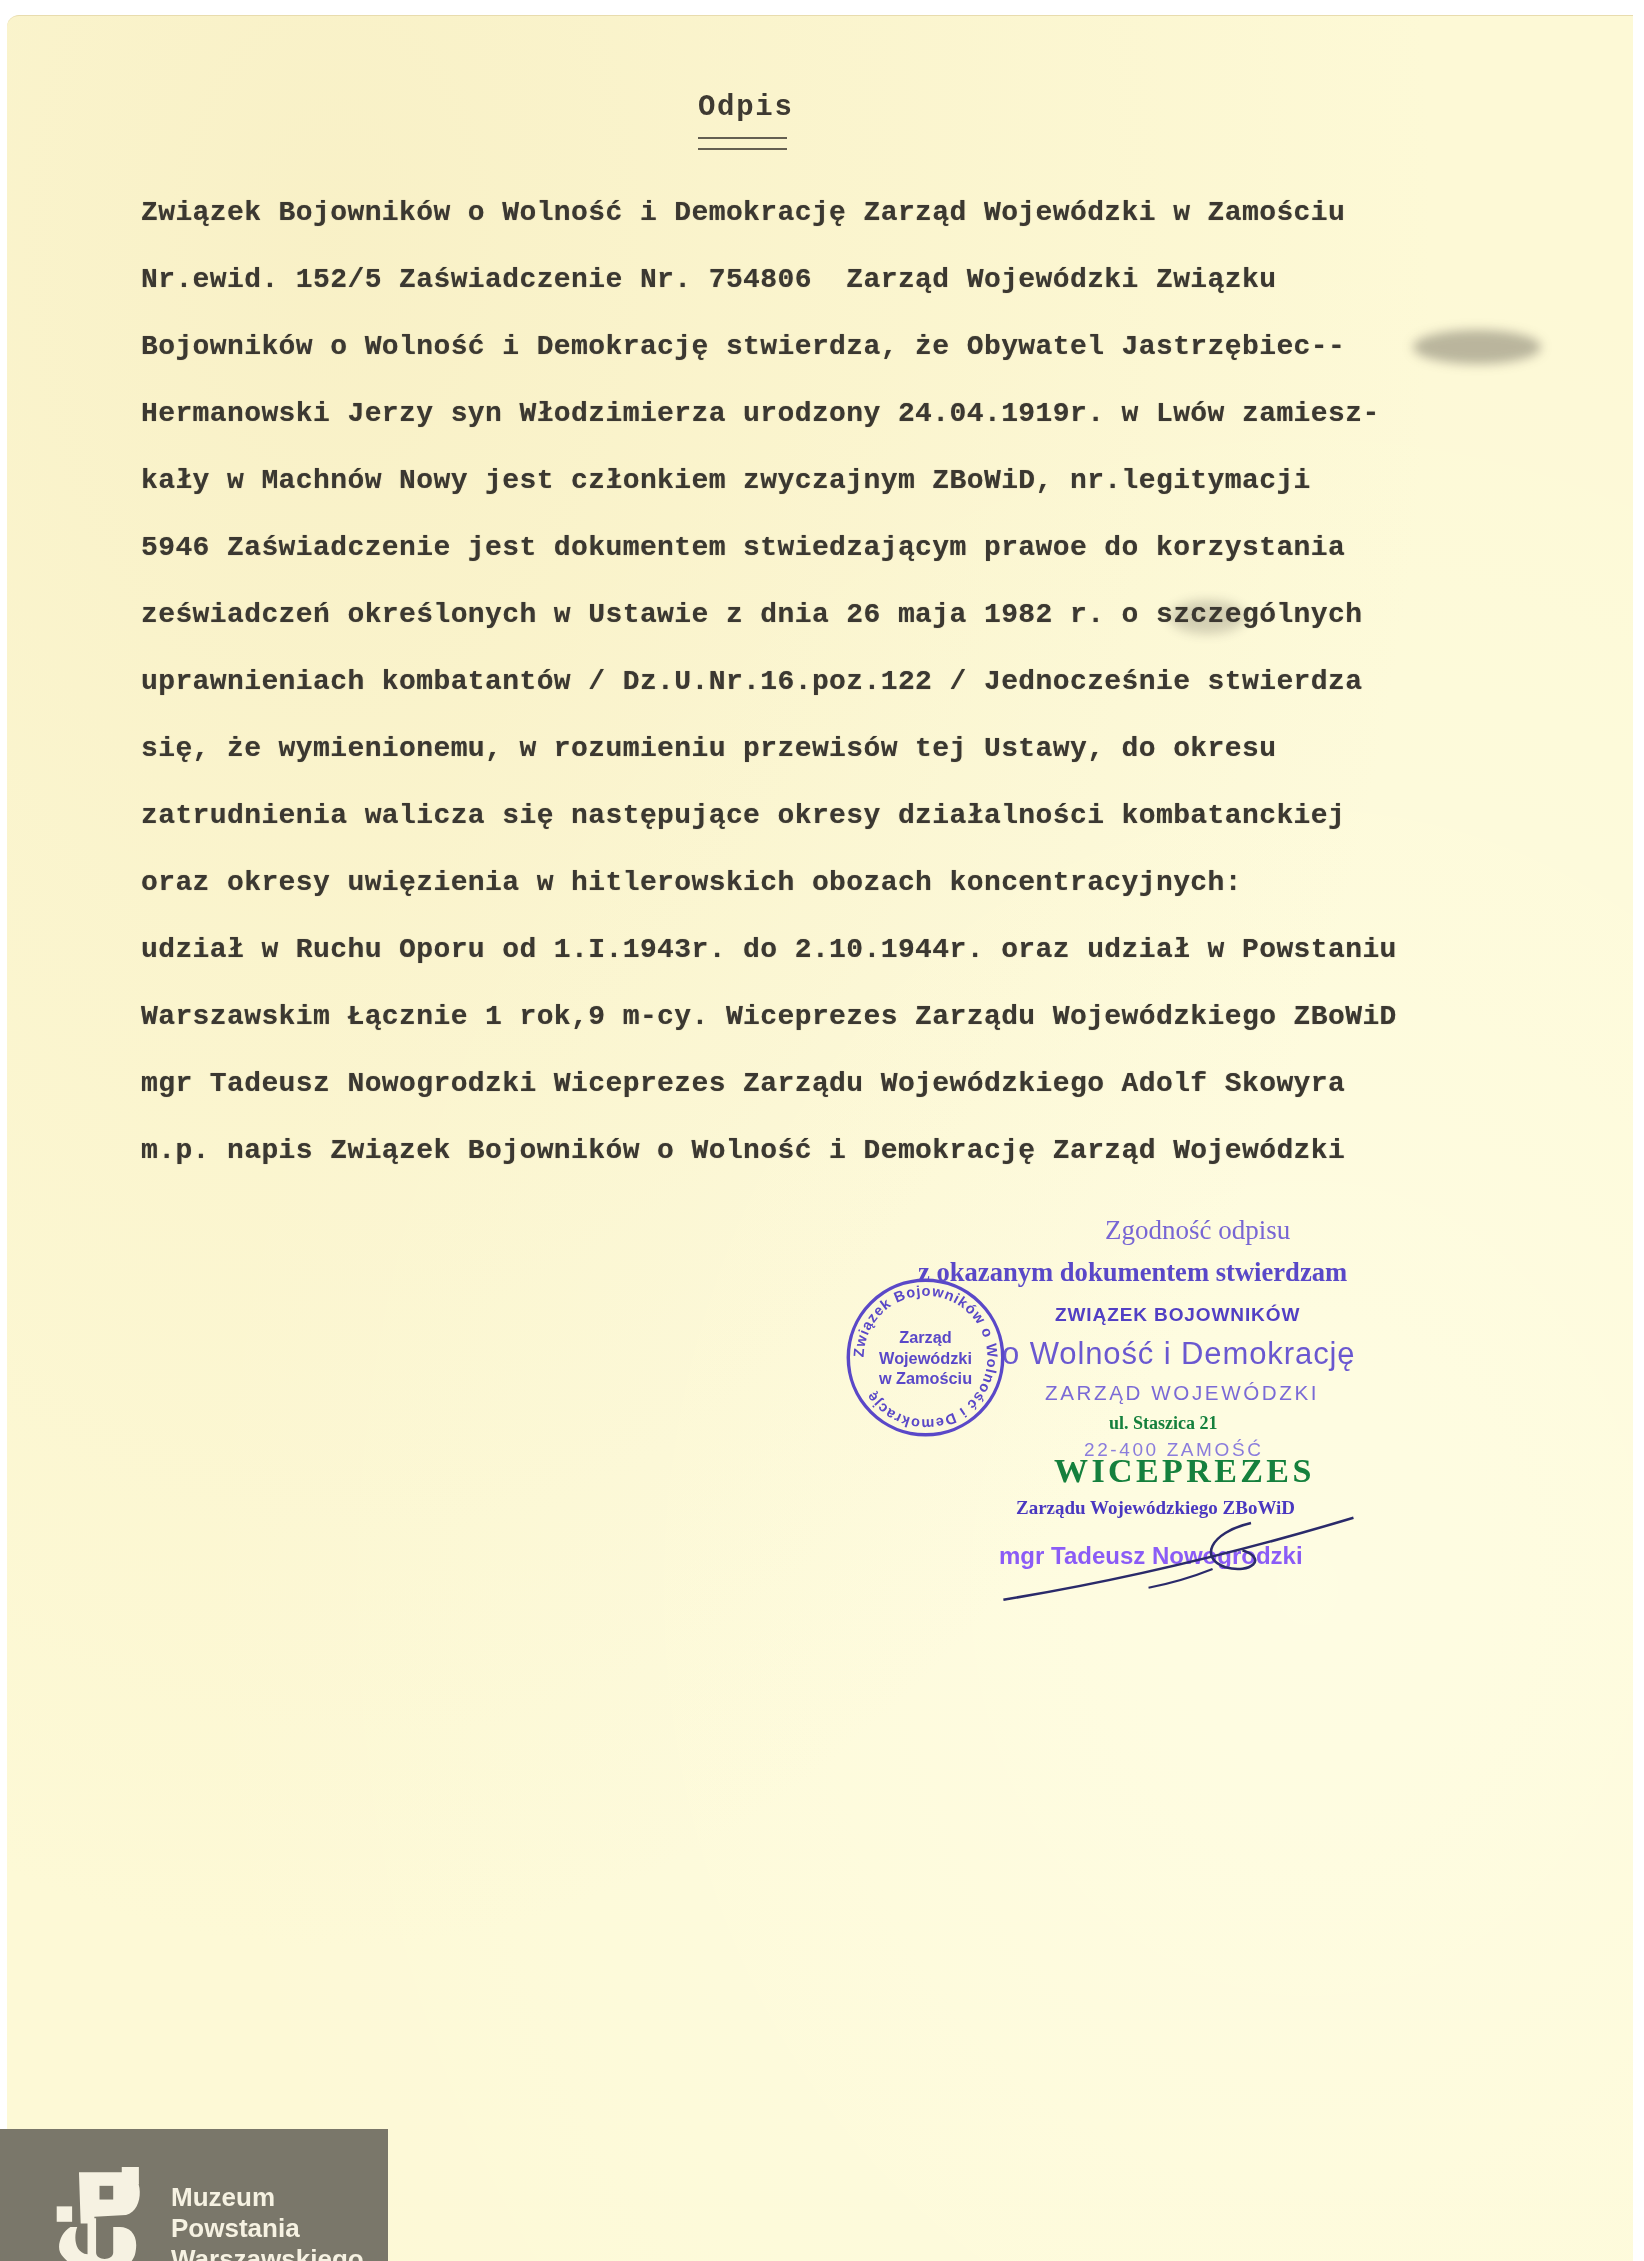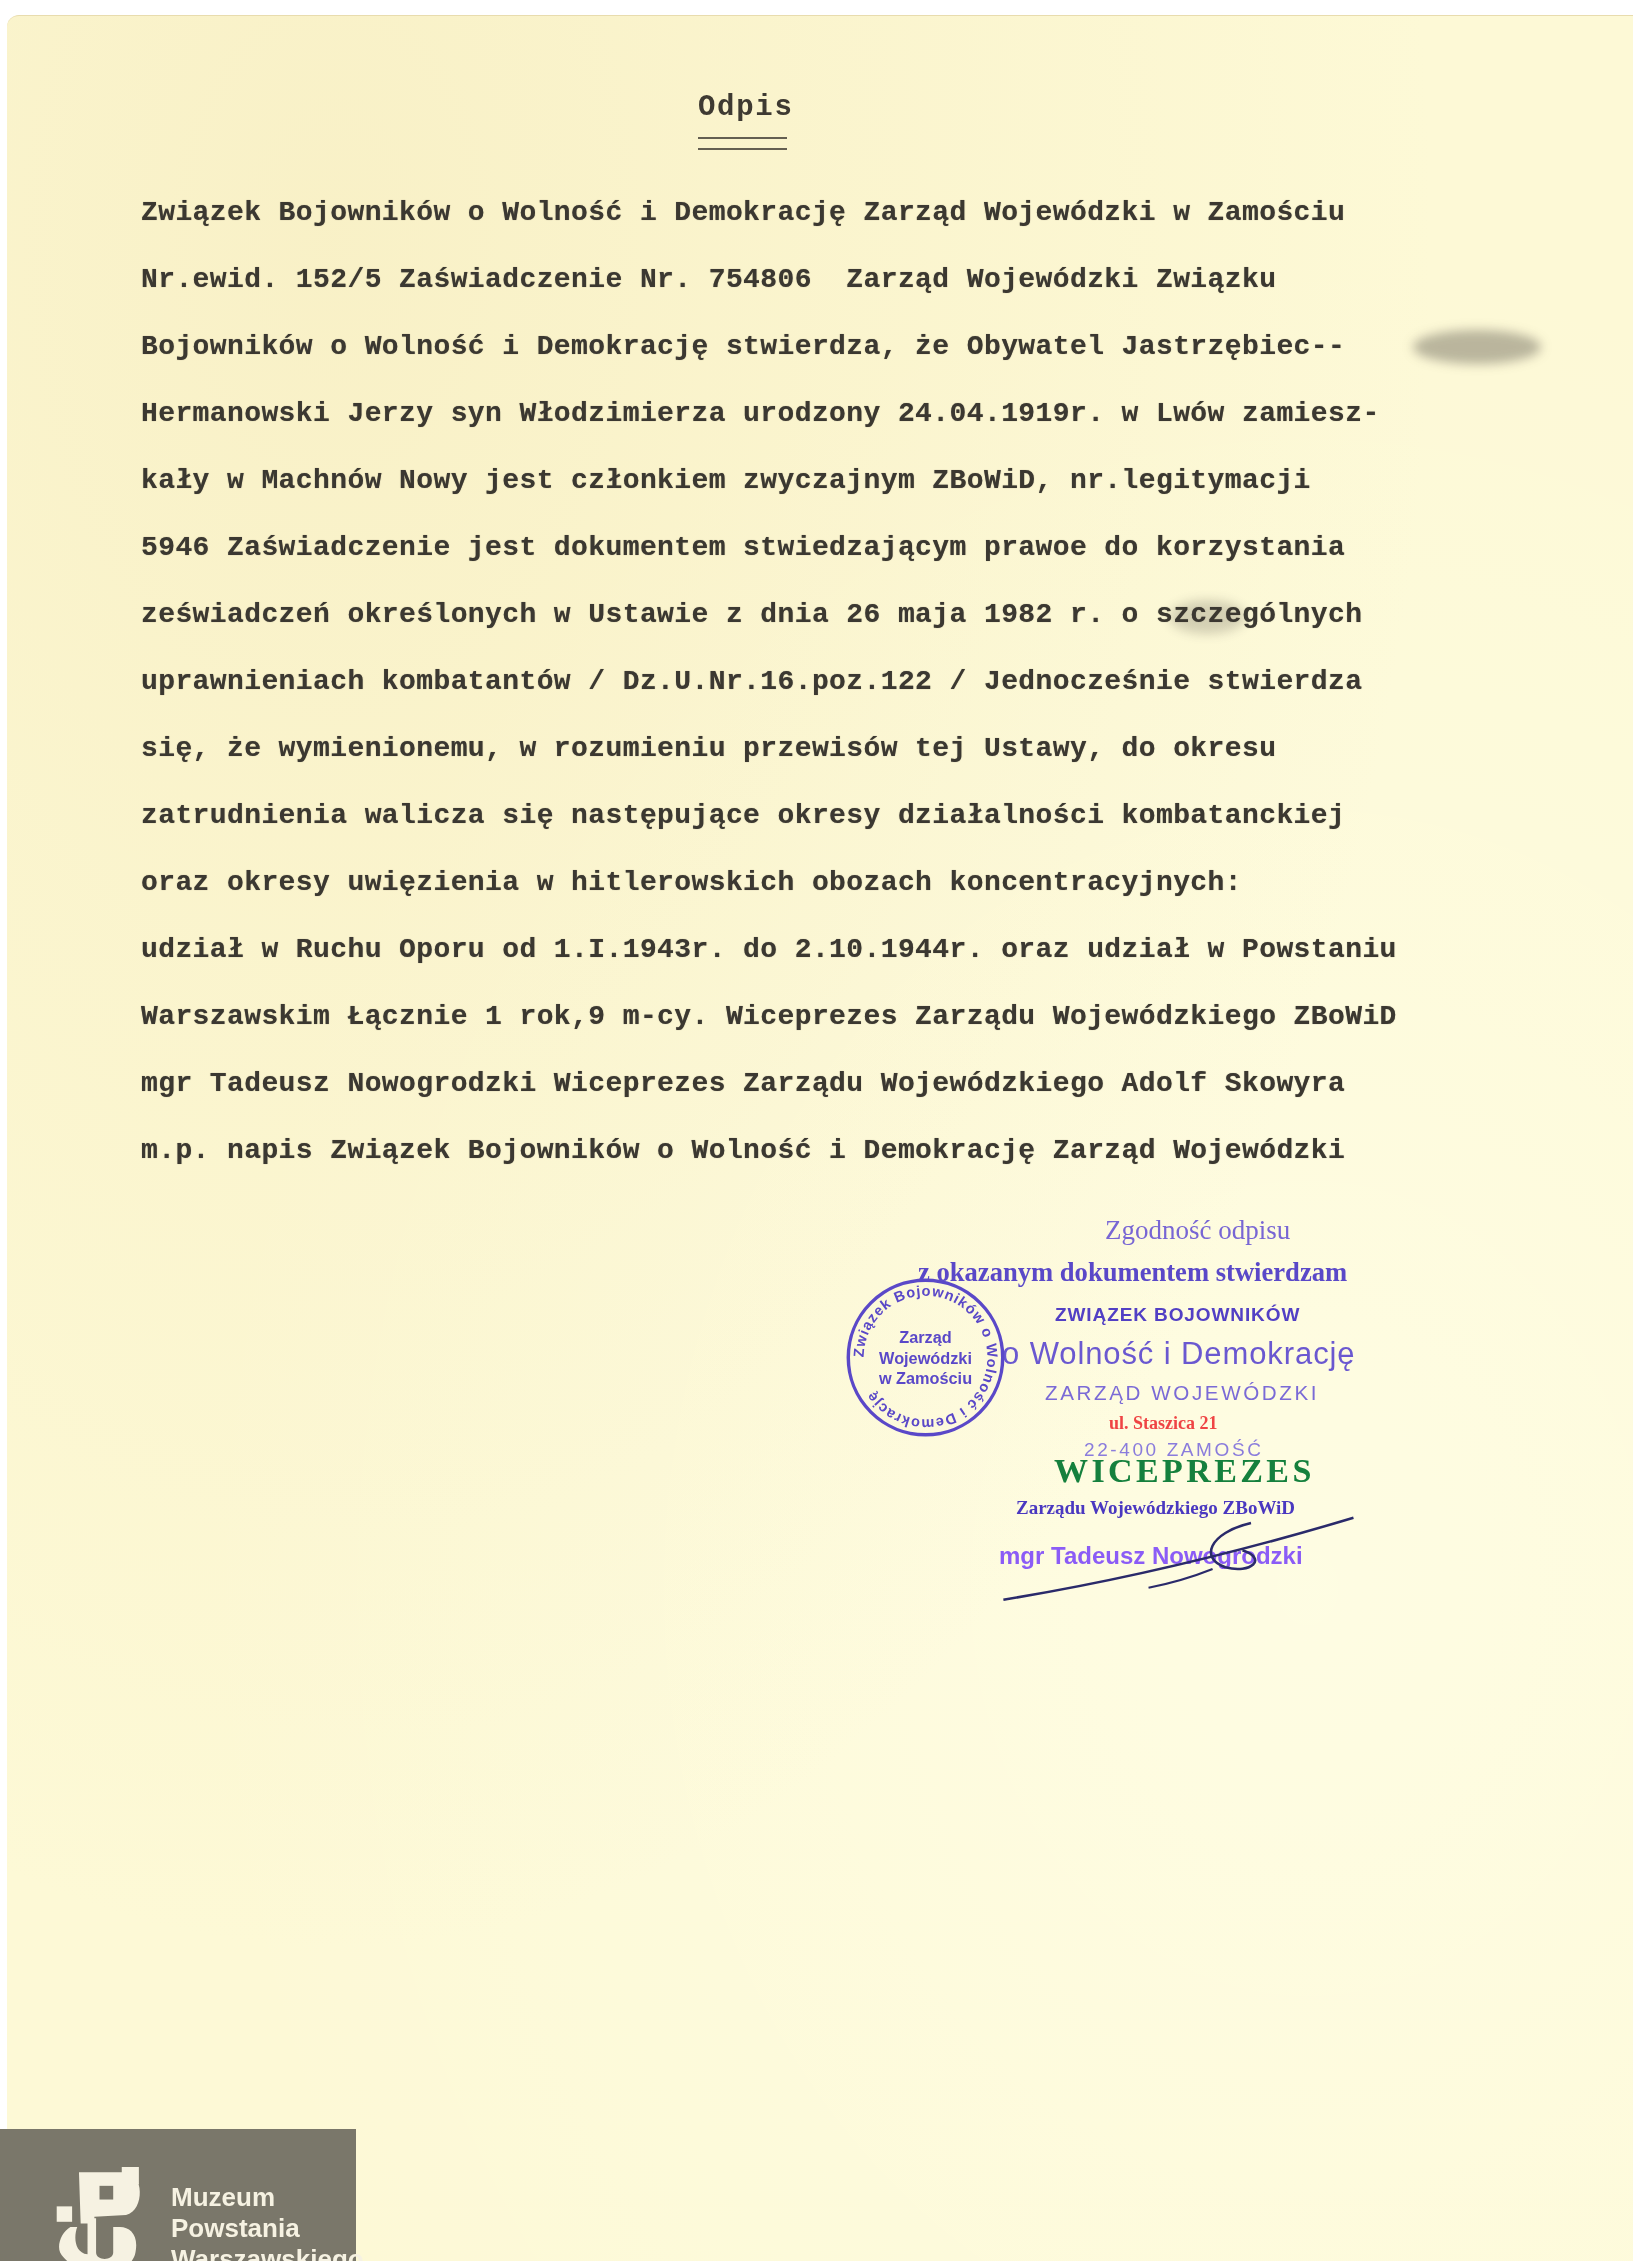--- a/index.html
+++ b/index.html
@@ -36,31 +36,31 @@
     }
     .stamp-text {
       position: absolute; color: #5a48c8; font-family: "Liberation Serif", serif;
       white-space: nowrap; text-align: center;
     }
     .st-1 { left: 1105px; top: 1215px; font-size: 27px; color: #7866d4; }
     .st-2 { left: 918px; top: 1257px; font-size: 26.6px; font-weight: bold; color: #5a48c8; }
     .st-3 { left: 1055px; top: 1304px; font-size: 19px; font-weight: bold; font-family: "Liberation Sans", sans-serif; color: #5240c4; letter-spacing: 0.9px; }
     .st-4 { left: 1002px; top: 1336px; font-size: 31px; font-family: "Liberation Sans", sans-serif; color: #6a58d0; letter-spacing: 0.9px; }
     .st-5 { left: 1045px; top: 1381px; font-size: 20.6px; font-family: "Liberation Sans", sans-serif; color: #7a6ad6; letter-spacing: 2.6px; }
-    .st-6 { left: 1109px; top: 1413px; font-size: 18px; font-weight: bold; color: #ef4444; }
+    .st-6 { left: 1109px; top: 1413px; font-size: 18px; font-weight: bold; color: #15803d; }
     .st-7 { left: 1084px; top: 1439px; font-size: 19px; font-family: "Liberation Sans", sans-serif; color: #8a7cdc; letter-spacing: 2.6px; }
     .st-8 { left: 1054px; top: 1452px; font-size: 34px; font-weight: bold; font-family: Liberation Serif, serif; color: #15803d; letter-spacing: 3.4px; }
     .st-9 { left: 1016px; top: 1497px; font-size: 19px; font-weight: bold; color: #4a38c0; }
     .st-10 { left: 999px; top: 1542px; font-size: 24px; font-weight: bold; font-family: "Liberation Sans", sans-serif; color: #8b5cf6; }
     .round-stamp {
       position: absolute; left: 844px; top: 1276px; width: 163px; height: 163px;
     }
     .signature { position: absolute; left: 994px; top: 1499px; width: 403px; height: 111px; }
     .logo-box {
-      position: absolute; left: 0; top: 2129px; width: 356px; height: 132px;
+      position: absolute; left: 0; top: 2129px; width: 388px; height: 132px;
       background: #7a776a;
     }
     .logo-mark { position: absolute; left: 53px; top: 38px; width: 99px; height: 107px; }
     .logo-text {
       position: absolute; left: 171px; top: 53px; color: #f6f2e2;
       font-family: "Liberation Sans", sans-serif; font-weight: bold; font-size: 26px; line-height: 31px;
     }
     .blot { position: absolute; border-radius: 50%; background: rgba(60,55,50,0.35); filter: blur(5.1px); }
   </style>
 </head>

